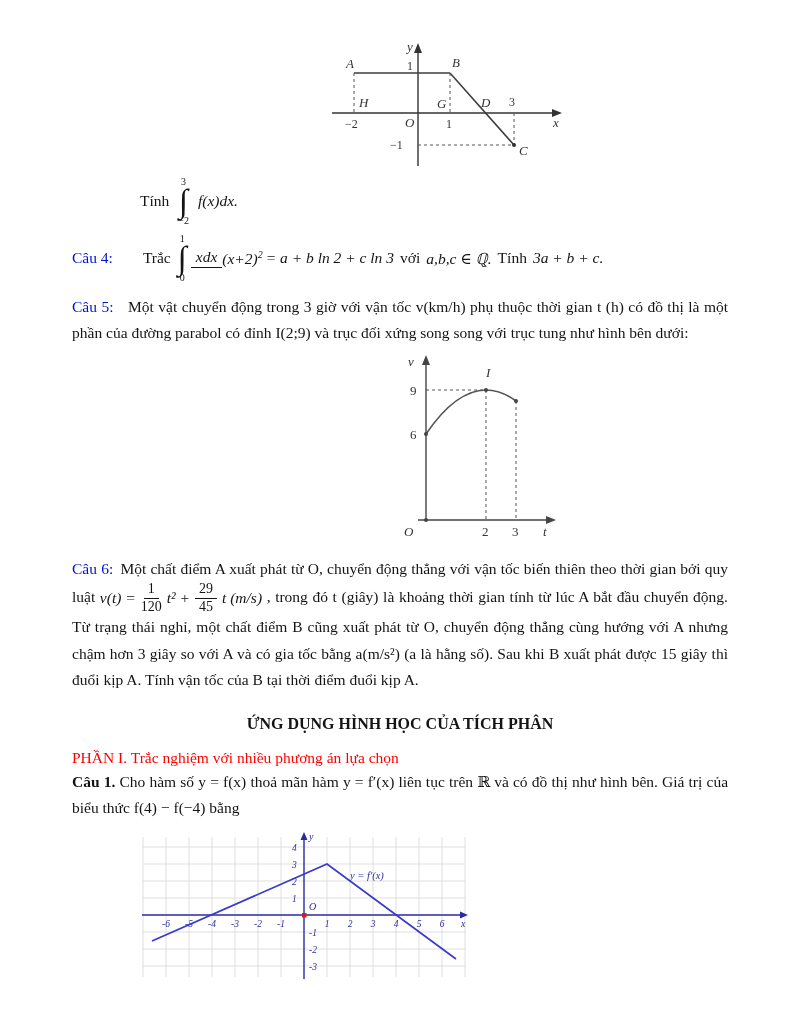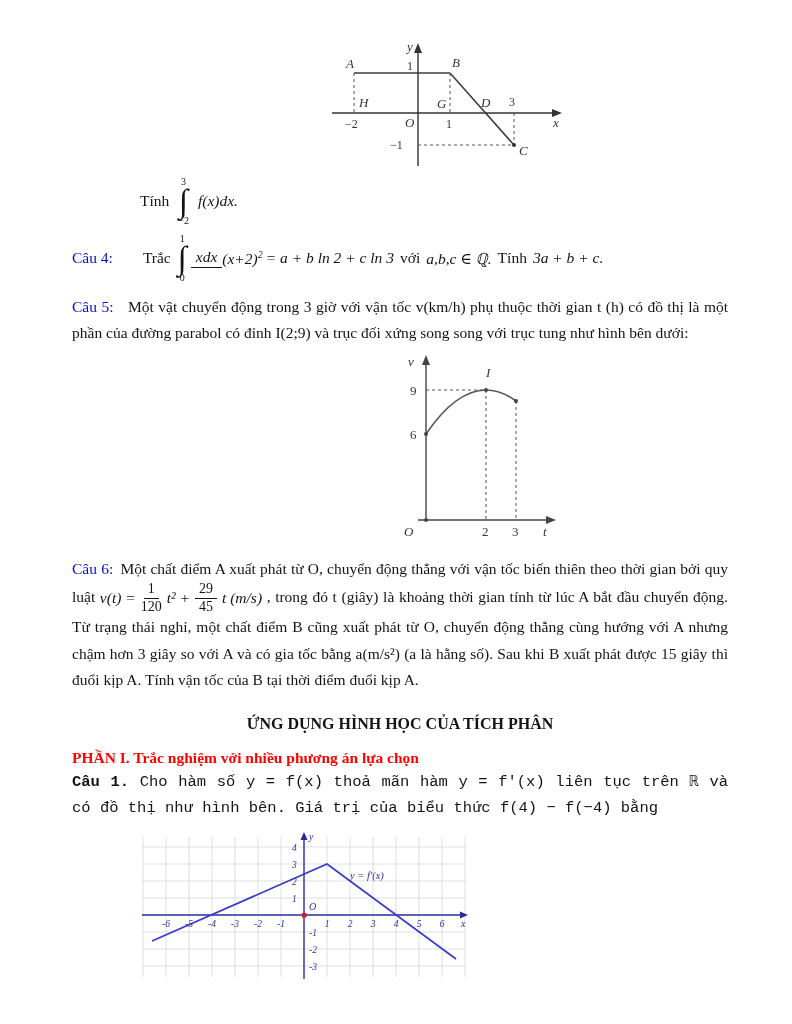--- a/index.html
+++ b/index.html
@@ -39,22 +39,22 @@
   .cau5 .qlabel { margin-right:10px; }
   .q5 { margin-top:8px; }
   .cau6 { margin-top:14px; }
   .cau6 .qlabel { margin-right:3px; }
 
   .fig1 { margin:38px 0 0 256px; display:block; }
   .fig2 { margin:4px 0 0 316px; display:block; }
   .fig3 { margin:8px 0 0 62px; display:block; }
 
   .section-title { margin-top:22px; text-align:center; font-weight:bold; font-size:16px; }
-  .part-heading { margin-top:16px; color:#ff0000; font-weight:bold; font-size:15.5px; }
-  .cau1 { margin-top:2px;font-family:Liberation Mono, monospace; }
+  .part-heading { margin-top:16px; color:#ff0000; font-weight:normal; font-size:15.5px; }
+  .cau1 { margin-top:2px; }
 
   
   .fl { font-family:"Liberation Serif",serif; font-style:italic; fill:#333333; }
   .fn { font-family:"Liberation Serif",serif; font-style:normal; fill:#333333; }
   .f3t { font-family:"Liberation Serif",serif; font-style:italic; fill:#30309a; }
 </style>
 </head>
 <body>
 
 <div class="page">

